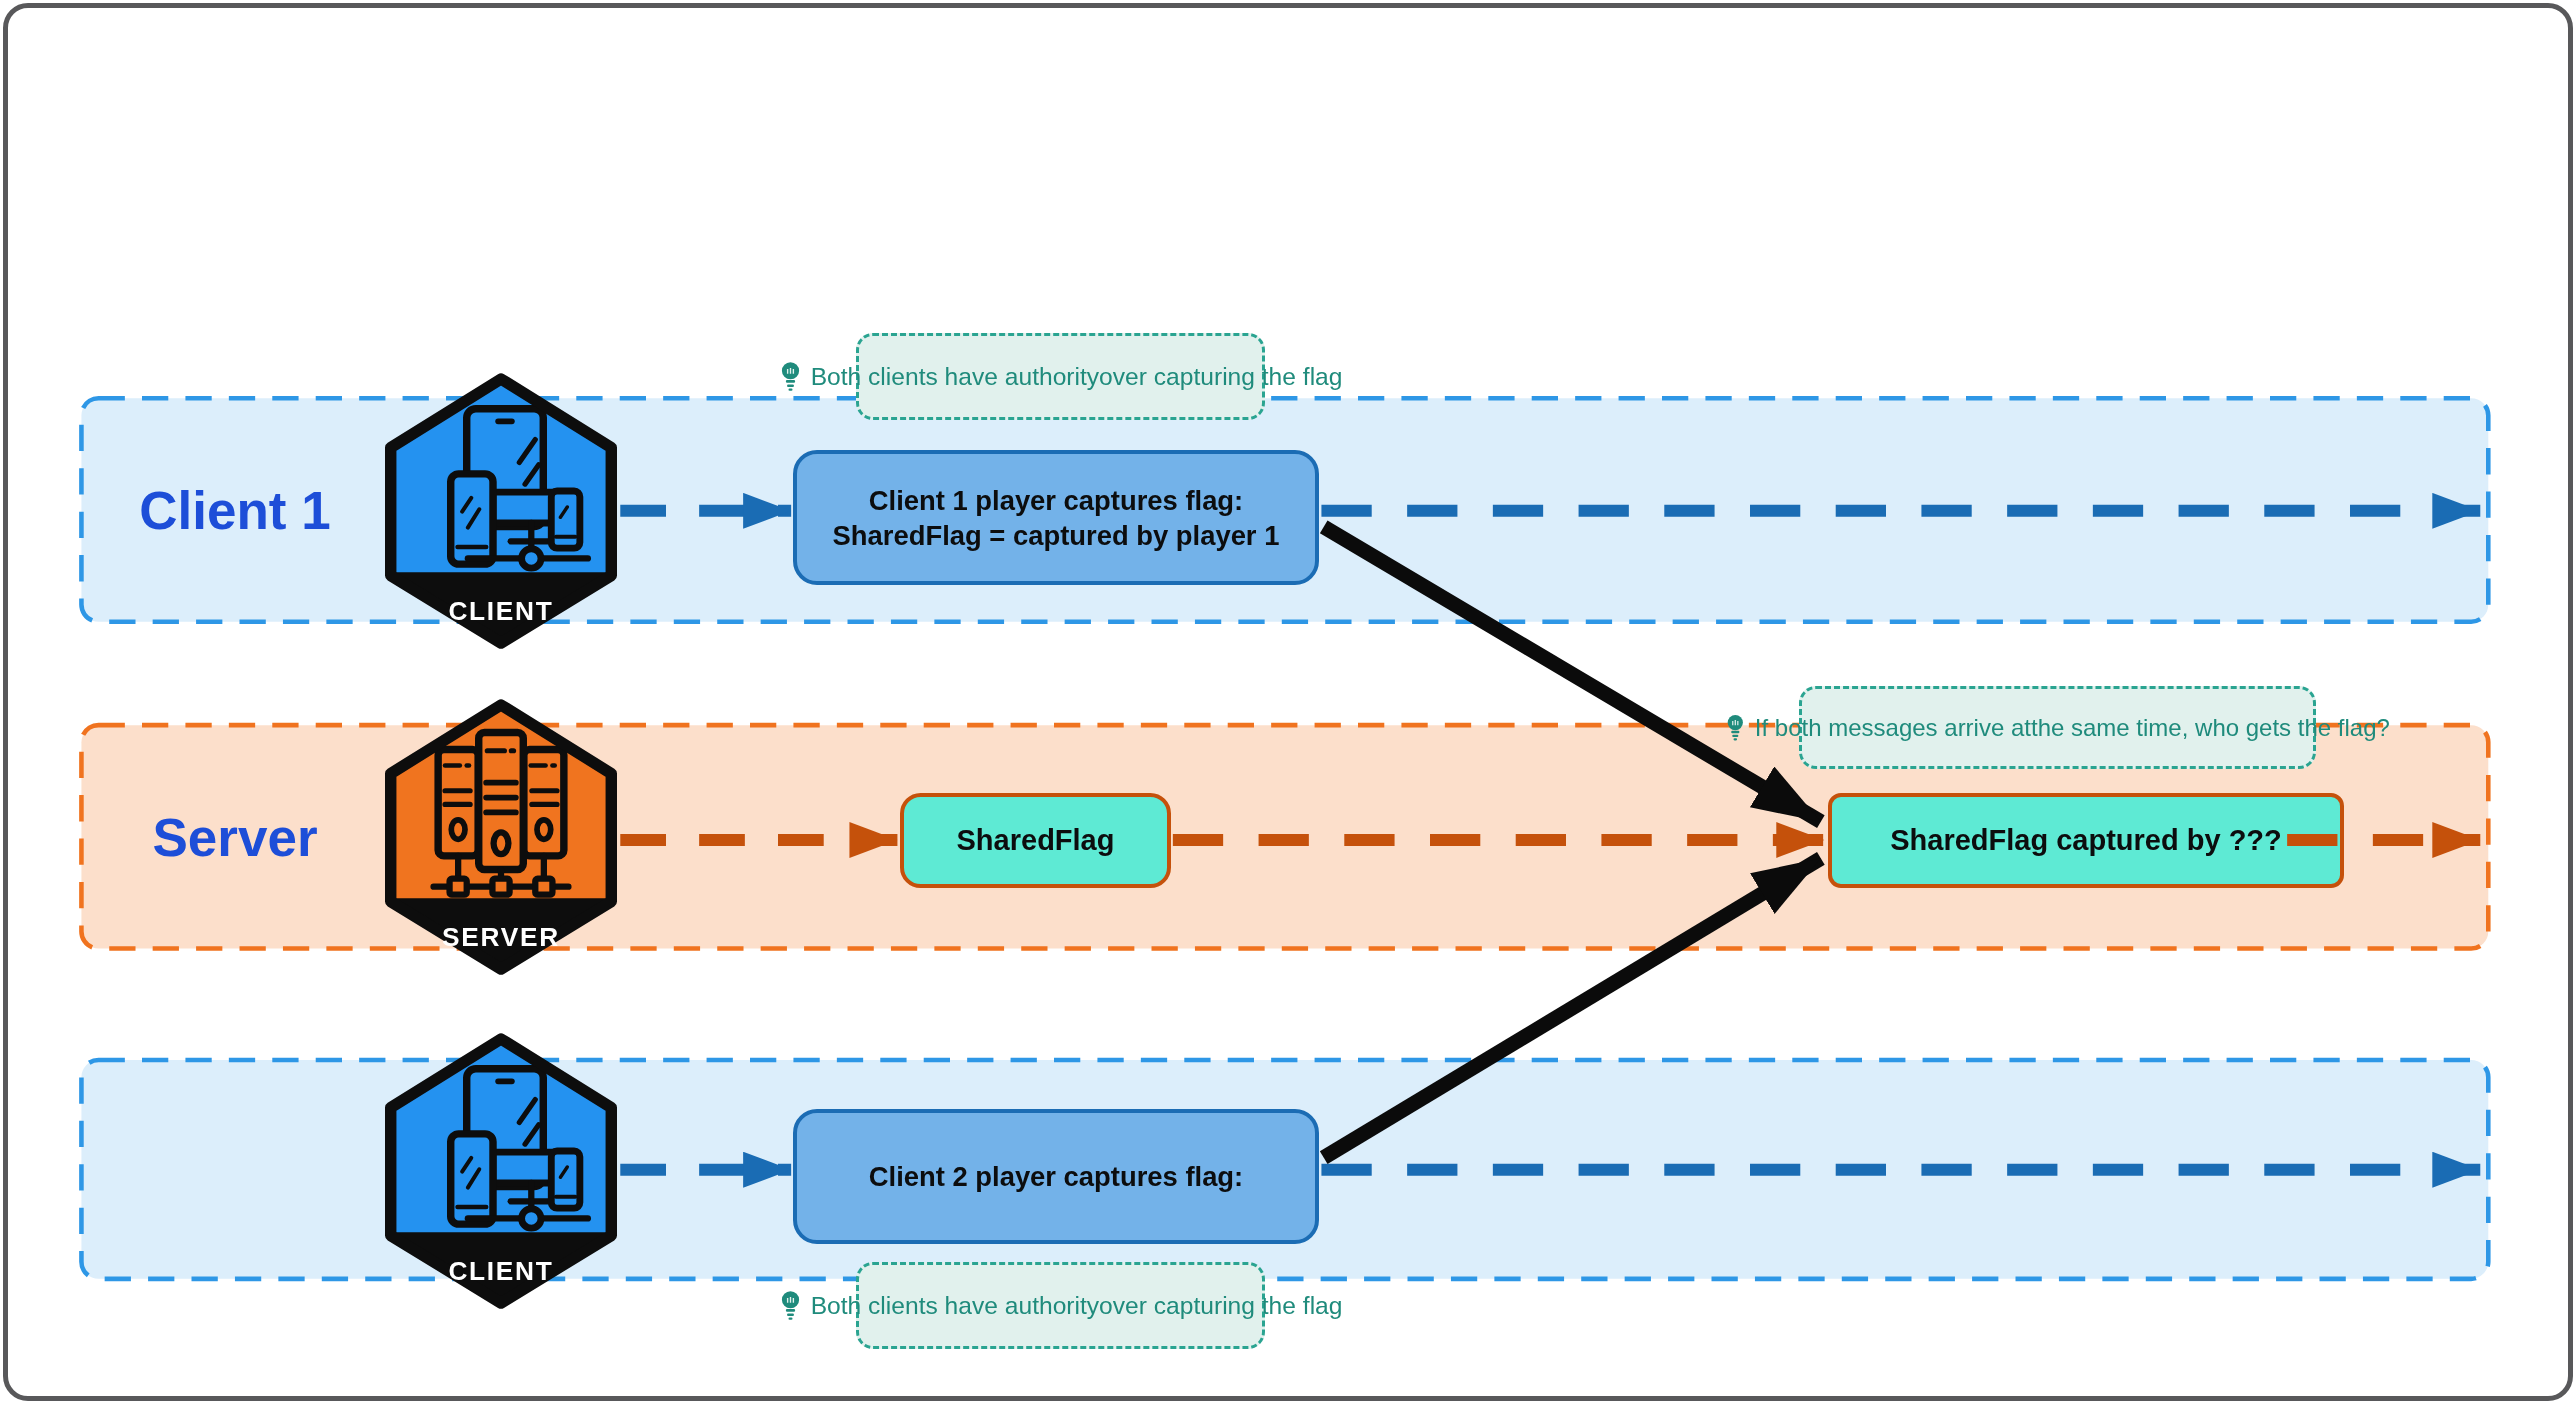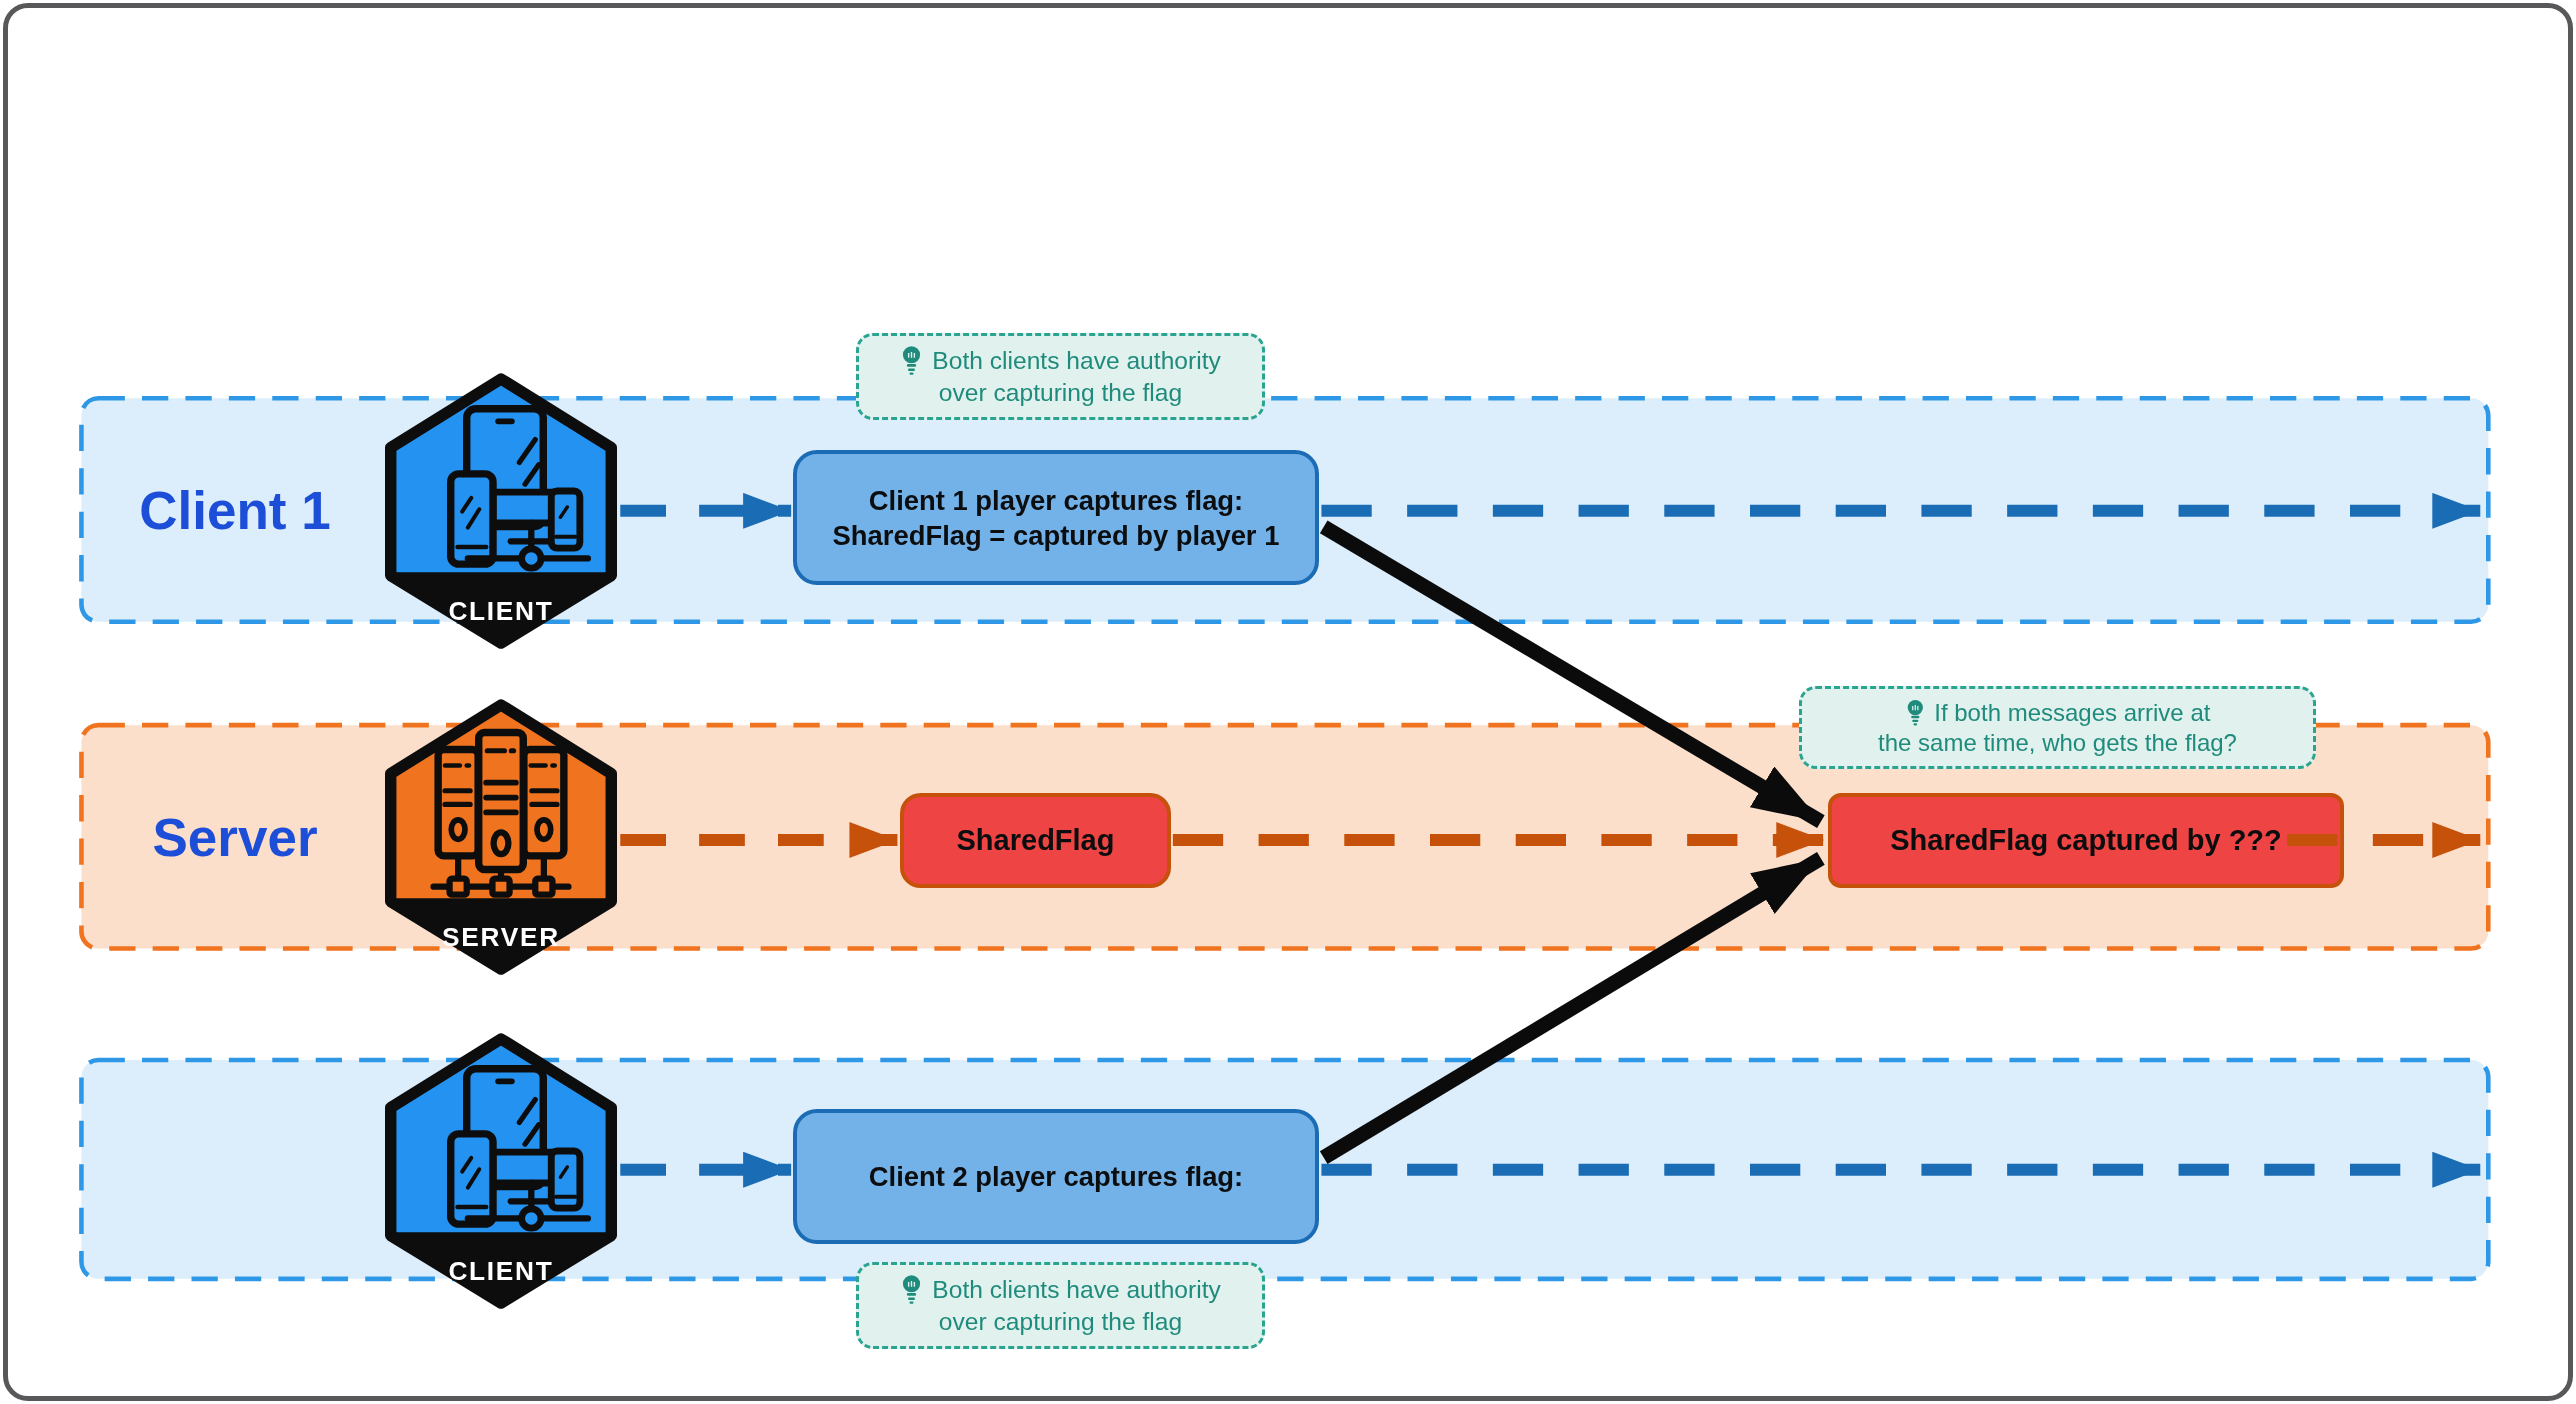--- a/index.html
+++ b/index.html
@@ -27,27 +27,27 @@
     position: absolute; box-sizing: border-box; z-index: 4;
     display: flex; flex-direction: column; align-items: center; justify-content: center;
     text-align: center; font-weight: bold; color: #0c0d0e;
   }
   .msg-blue {
     left: 793px; width: 526px; height: 135px;
     background: #73b2e9; border: 4.6px solid #1b6cb4; border-radius: 24px;
     font-size: 27.4px; line-height: 35px; margin-top: 6px;
   }
   .msg-orange {
-    background: #ef4444; border: 4.6px solid #c5510b; border-radius: 20.6px;
+    background: #5eead4; border: 4.6px solid #c5510b; border-radius: 20.6px;
     font-size: 29px; line-height: 33px;
   }
   .tooltip {
     position: absolute; box-sizing: border-box; z-index: 5;
     background: #e1f1ed; border: 3.4px dashed #2aa491; border-radius: 17px;
-    display: flex; flex-direction: column; align-items: center; justify-content: center;
+    display: flex; flex-direction: row; align-items: center; justify-content: center;
     color: #1f8b7c; font-size: 24.6px; line-height: 32px; text-align: center; white-space: nowrap;
   }
   .tip-line { display: flex; align-items: center; justify-content: center; gap: 9.1px; }
   .bulb { width: 23px; height: 31px; flex: 0 0 auto; }
 </style>
 </head>
 <body>
 
 <div class="page">
 

